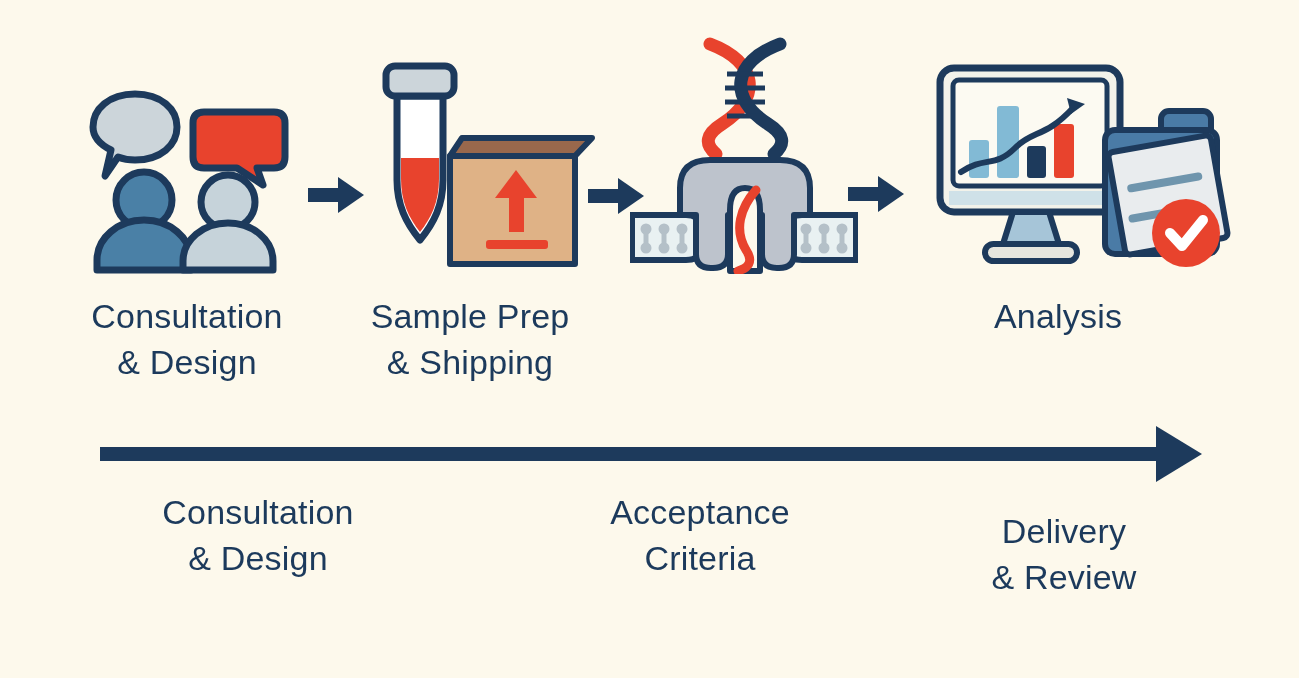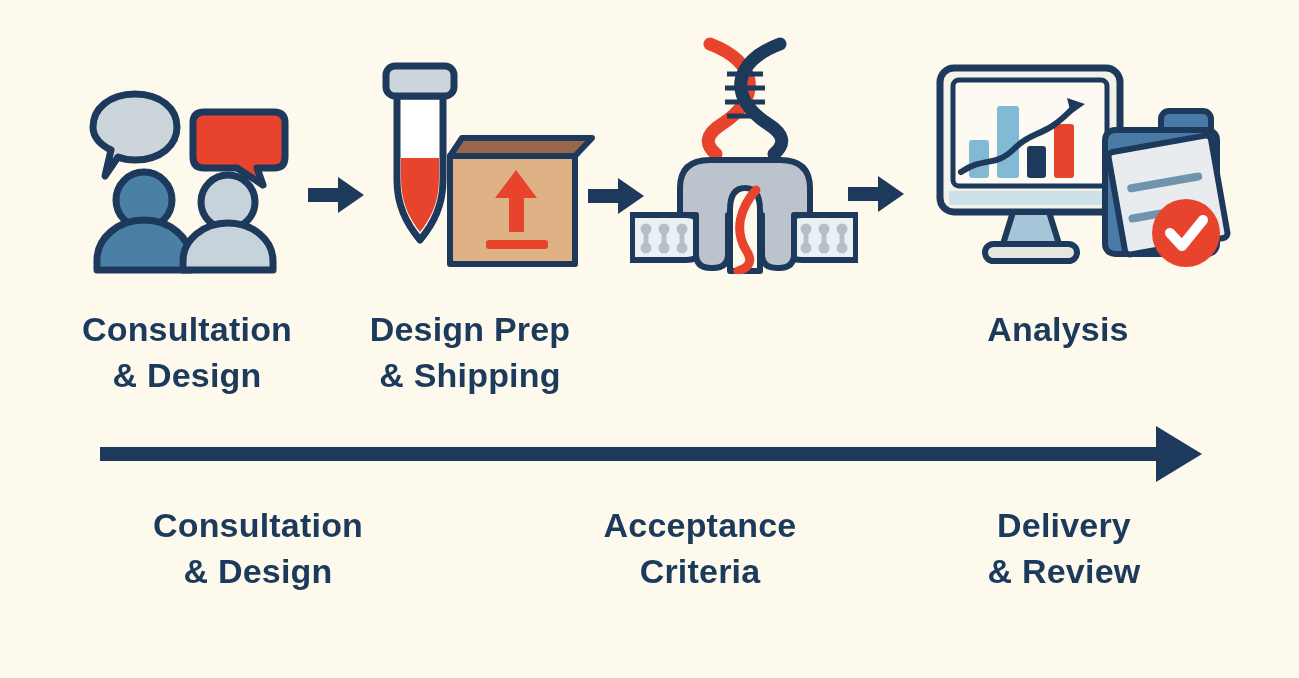--- a/index.html
+++ b/index.html
@@ -9,21 +9,21 @@
     --folder-blue:#4a7ba6; --document:#e9ecee; --doc-line:#6f95ad;
     --screen:#fcfaf2; --frame:#f2f2ea; --stand:#a6c5d8; --base:#e6e6de;
     --bezel:#cfe1e8; --text:#1c3a5c; --lipid:#b4c0c8; --white:#ffffff;
   }
   html,body{margin:0;padding:0;}
   body{font-family:"Liberation Sans", sans-serif;}
   .canvas{position:relative;width:1299px;height:678px;background:var(--background,#fdf9ec);overflow:hidden;}
   .abs{position:absolute;}
   .step-label,.phase-label{
     position:absolute;width:300px;text-align:center;
-    color:var(--text,#1c3a5c);font-weight:700;font-size:34px;line-height:46px;letter-spacing:0.2px;margin-top:13px;
+    color:var(--text,#1c3a5c);font-weight:400;font-size:34px;line-height:46px;letter-spacing:0.2px;
   }
   
   .f-navy{fill:var(--navy,#1d3a5c)} .s-navy{stroke:var(--navy,#1d3a5c)}
   .f-red{fill:var(--red,#e8432d)} .s-red{stroke:var(--red,#e8432d)}
   .f-steel{fill:var(--steel-blue,#4a80a6)} .f-lgray{fill:var(--light-blue-gray,#c6d3da)}
   .f-gray{fill:var(--gray,#ccd5da)} .f-tan{fill:var(--tan,#dfb286)} .f-brown{fill:var(--brown,#99684c)}
   .f-lblue{fill:var(--light-blue,#82bad5)} .f-mem{fill:var(--membrane,#e9f1f2)}
   .f-pore{fill:var(--pore-gray,#bdc3cc)} .f-bg{fill:var(--background,#fdf9ec)}
   .f-folder{fill:var(--folder-blue,#4a7ba6)} .f-doc{fill:var(--document,#e9ecee)}
   .f-screen{fill:var(--screen,#fcfaf2)} .f-frame{fill:var(--frame,#f2f2ea)}
@@ -144,21 +144,21 @@
         <path class="none s-white" stroke-width="10" stroke-linecap="round" stroke-linejoin="round" d="M 237,173 L 249,186 L 270,160"></path>
       </g>
     </g>
   </svg>
 
   <div class="step-label" style="left:37px;top:293px">
     <div>Consultation</div>
     <div>&amp; Design</div>
   </div>
   <div class="step-label" style="left:320px;top:293px">
-    <div>Design Prep</div>
+    <div>Sample Prep</div>
     <div>&amp; Shipping</div>
   </div>
   <div class="step-label" style="left:592px;top:293px">
   </div>
   <div class="step-label" style="left:908px;top:293px">
     <div>Analysis</div>
   </div>
 
   <svg class="abs" style="left:0;top:418px" width="1299" height="70" viewBox="0 0 1299 70">
     <rect class="f-navy" x="100" y="29" width="1058" height="14"></rect>
@@ -166,18 +166,18 @@
   </svg>
 
   <div class="phase-label" style="left:108px;top:489px">
     <div>Consultation</div>
     <div>&amp; Design</div>
   </div>
   <div class="phase-label" style="left:550px;top:489px">
     <div>Acceptance</div>
     <div>Criteria</div>
   </div>
-  <div class="phase-label" style="left:914px;top:489px">
+  <div class="phase-label" style="left:914px;top:508px">
     <div>Delivery</div>
     <div>&amp; Review</div>
   </div>
 
 </div>
 
 </body></html>

